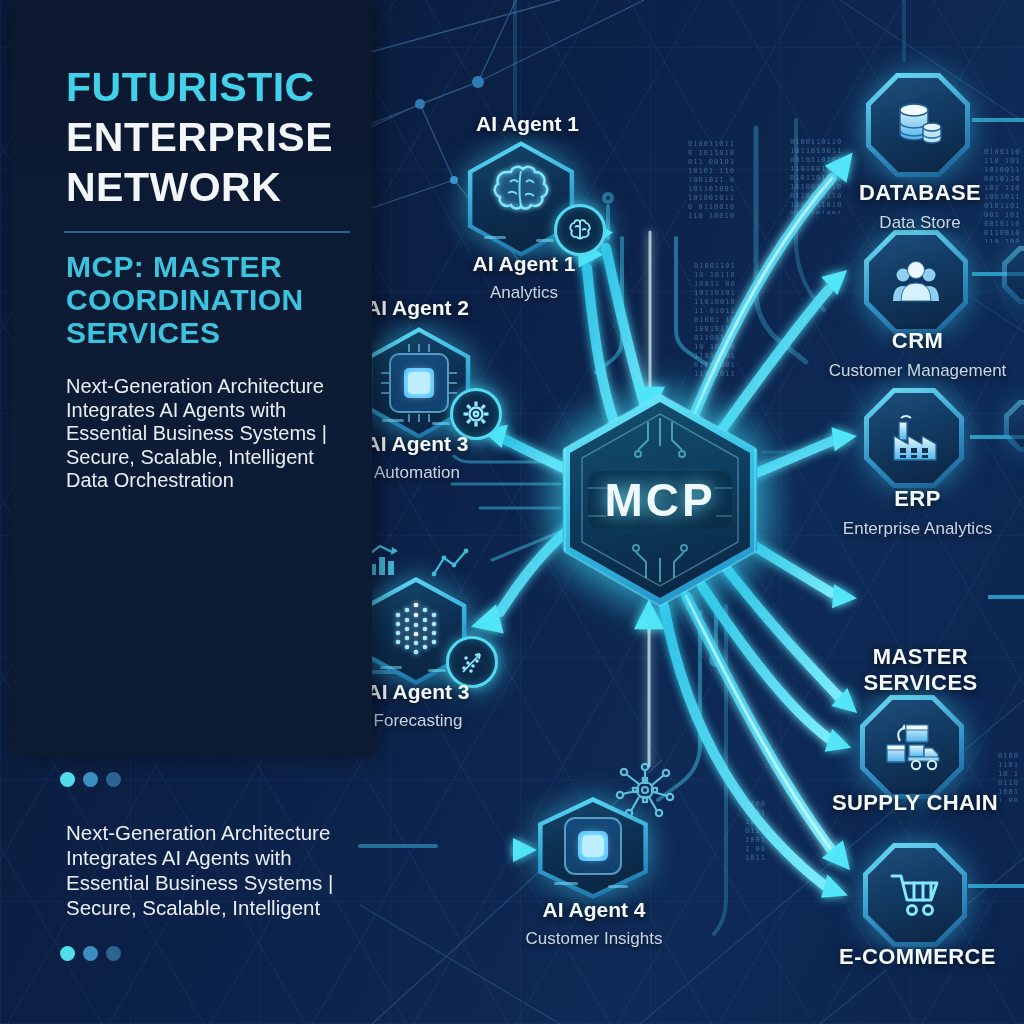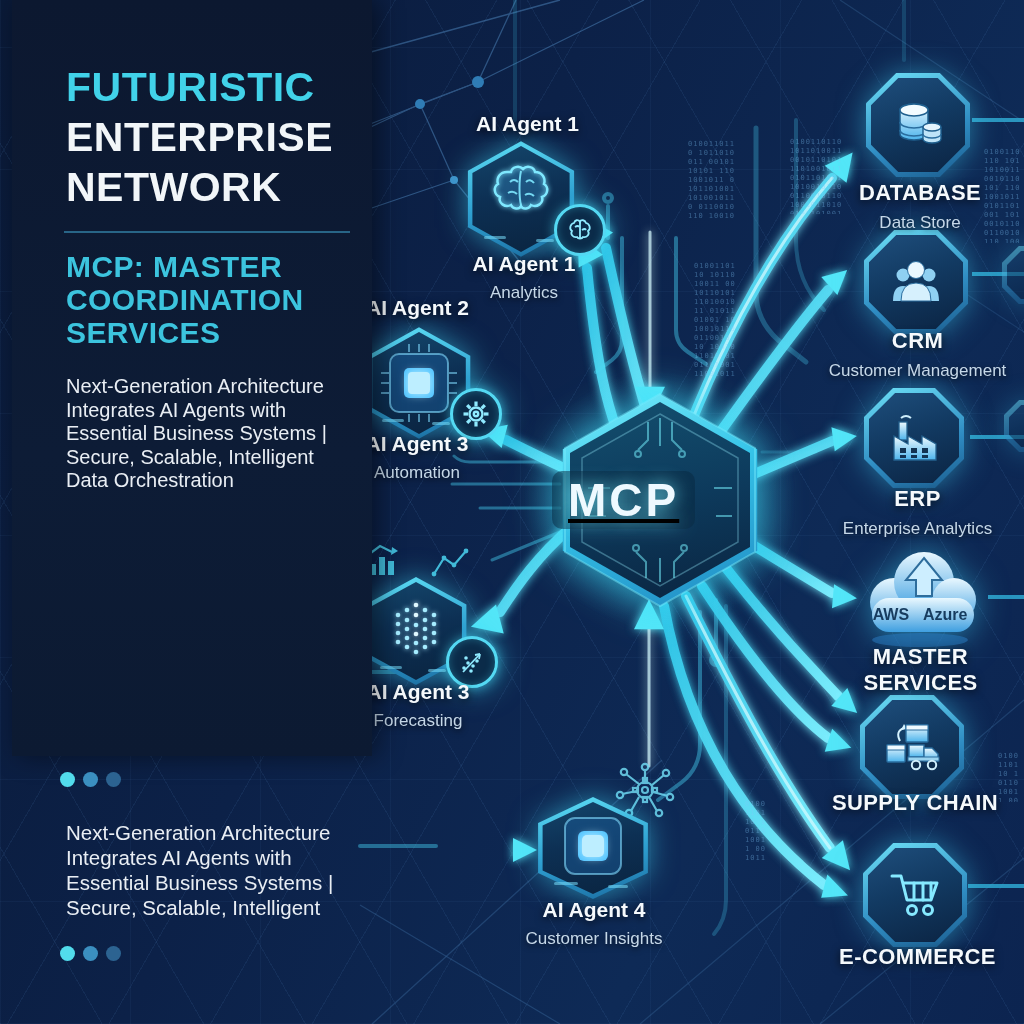--- a/index.html
+++ b/index.html
@@ -59,21 +59,21 @@
   .syslab .nl1{font-size:22px;letter-spacing:.4px;}
 
   
   #hubglow{left:478px;top:328px;width:364px;height:344px;z-index:2;
     background:radial-gradient(closest-side,rgba(64,220,248,.38),rgba(64,220,248,.12) 55%,transparent 75%);}
   #hub{left:552px;top:392px;width:216px;height:216px;z-index:4;filter:drop-shadow(0 0 22px rgba(64,225,250,.8));}
   .hub-rim{width:100%;height:100%;clip-path:polygon(50% 1%,95% 26.5%,95% 73.5%,50% 99%,5% 73.5%,5% 26.5%);
     background:linear-gradient(160deg,#7df0fc,#35c3e8 45%,#1f86c0);}
   .hub-fill{position:absolute;inset:8px;clip-path:polygon(50% 1%,95% 26.5%,95% 73.5%,50% 99%,5% 73.5%,5% 26.5%);
     background:linear-gradient(170deg,#14506f 0%,#0d3a5c 50%,#0a2440 100%);}
-  #hub-text{position:absolute;inset:0;display:flex;align-items:center;justify-content:flex-start;z-index:5;text-decoration:underline;}
+  #hub-text{position:absolute;inset:0;display:flex;align-items:center;justify-content:center;z-index:5;}
   #hub-text span{font-size:46px;font-weight:700;letter-spacing:3px;color:#eef9ff;
     background:rgba(8,40,64,.5);border-radius:10px;padding:2px 16px;
     text-shadow:0 0 18px rgba(120,240,255,.9);}
   .cloudwrap{position:absolute;z-index:3;filter:drop-shadow(0 0 16px rgba(62,205,242,.55));}
   .cloud-text{position:absolute;left:0;right:0;top:66px;text-align:center;font-size:16px;font-weight:600;
     color:#173c5f;word-spacing:10px;z-index:4;}
   .edgeoct{opacity:.55;}
 </style>
 </head>
 <body>
@@ -484,33 +484,20 @@
             <rect x="34" y="41" width="6" height="3"></rect>
         </g>
       </svg>
     </div>
   </div>
   <div class="node-label syslab" style="left:820px;top:486px;width:195px">
     <div class="nl1">ERP</div>
     <div class="nl2">Enterprise Analytics</div>
   </div>
 
-  <div class="cloudwrap" style="left:850px;top:540px;width:140px;height:108px">
-    <svg width="140" height="108" viewBox="0 0 140 108">
-      <ellipse cx="70" cy="100" rx="48" ry="7" fill="rgba(40,120,190,.55)"></ellipse>
-      <g fill="url(#gCloud)" stroke="#2c7cb4" stroke-width="1.5">
-        <circle cx="44" cy="62" r="24" stroke="none"></circle>
-        <circle cx="74" cy="42" r="30" stroke="none"></circle>
-        <circle cx="104" cy="60" r="22" stroke="none"></circle>
-        <rect x="22" y="58" width="102" height="34" rx="17" stroke="none"></rect>
-      </g>
-      <path d="M74,18 L92,40 H82 V56 H66 V40 H56 Z" fill="#cdeeff" stroke="#2e6d9c" stroke-width="2"></path>
-    </svg>
-    <div class="cloud-text">AWS Azure</div>
-  </div>
   <div class="node-label syslab" style="left:818px;top:644px;width:205px">
     <div class="nl1">MASTER SERVICES</div>
   </div>
 
   <div class="oct" style="left:860px;top:695px;width:104px;height:104px">
     <div class="oct-rim"></div>
     <div class="oct-fill">
       <svg width="60" height="52" viewBox="0 0 60 52">
         <path d="M18,20 Q13,10 22,7" fill="none" stroke="#d6f3ff" stroke-width="2"></path>
         <path d="M22,3 l3,5 l-6,1 z" fill="#d6f3ff"></path>

